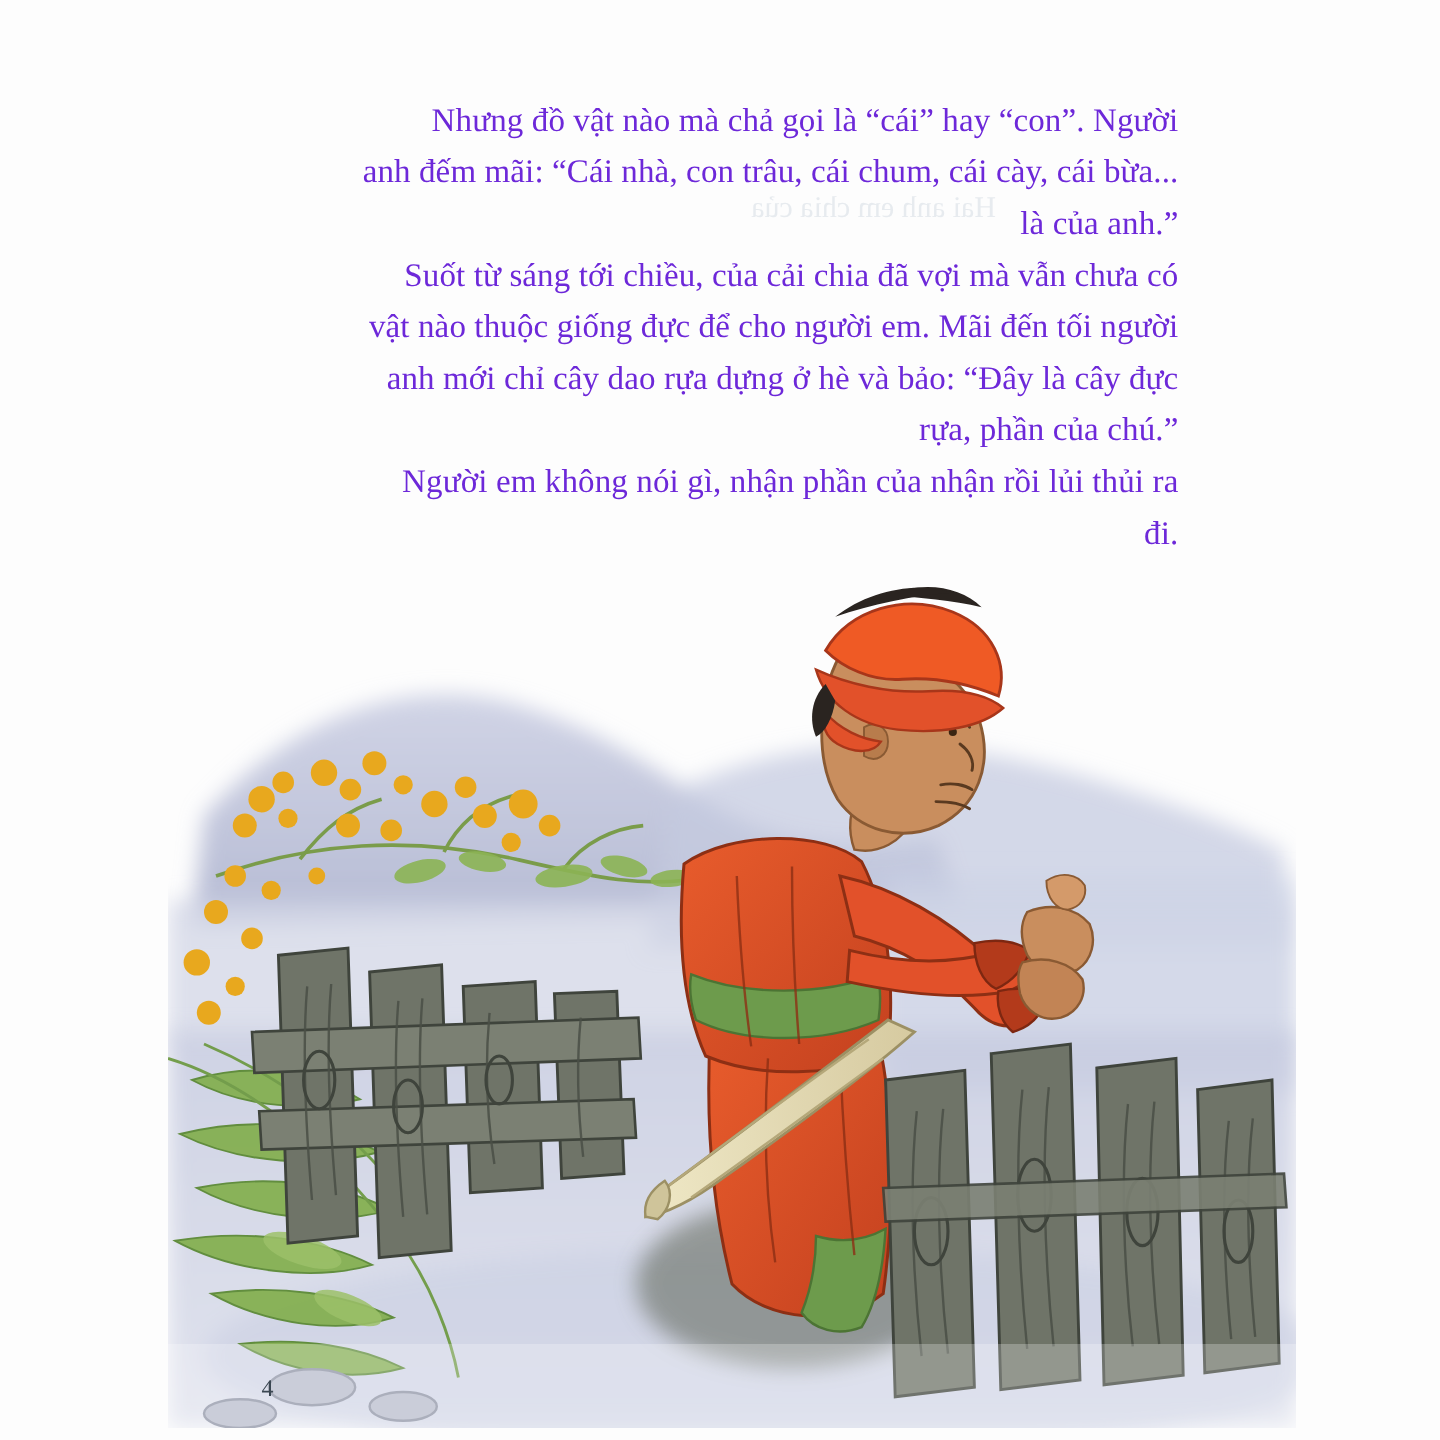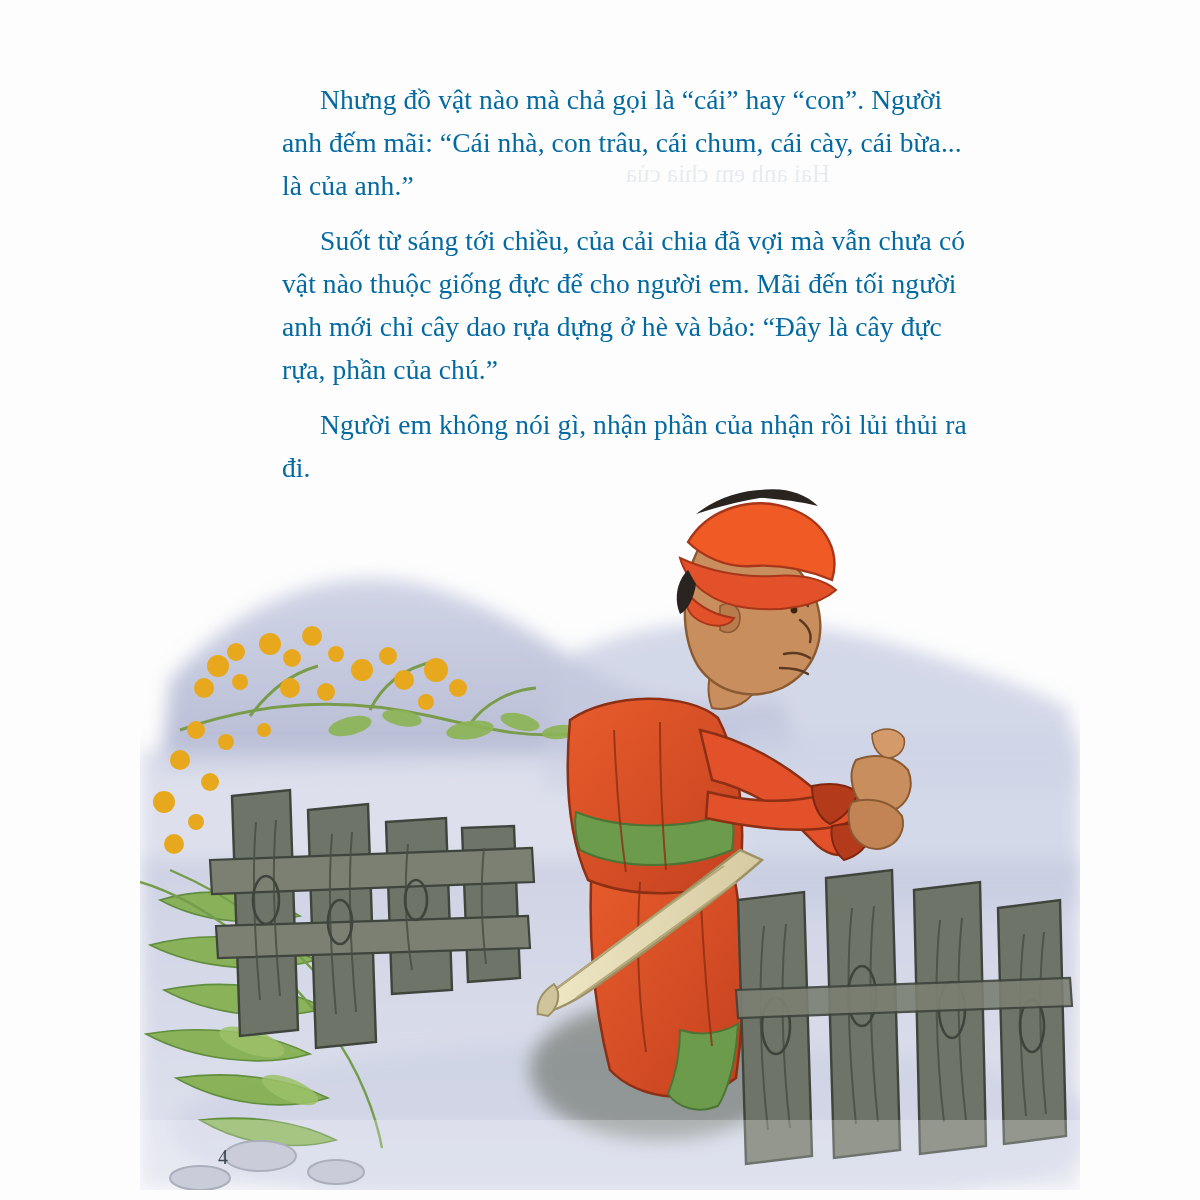--- a/index.html
+++ b/index.html
@@ -23,27 +23,27 @@
     position: absolute;
     left: 282px;
     top: 78px;
     width: 700px;
     z-index: 40;
   }
   .para {
     font-family: "Liberation Serif", serif;
     font-size: 27.5px;
     line-height: 43px;
-    color: #0369a1;
+    color: #6d28d9;
     text-indent: 38px;
     margin: 0 0 0 0;
-    text-align: left;
+    text-align: right;
     letter-spacing: 0.1px;
   }
-  .para + .para { margin-top: 12px; }
+  .para + .para { margin-top: 0px; }
 
   
   #ghost-text {
     position: absolute;
     left: 400px;
     top: 160px;
     width: 430px;
     font-family: "Liberation Serif", serif;
     font-size: 25px;
     color: rgba(120,140,170,0.16);

